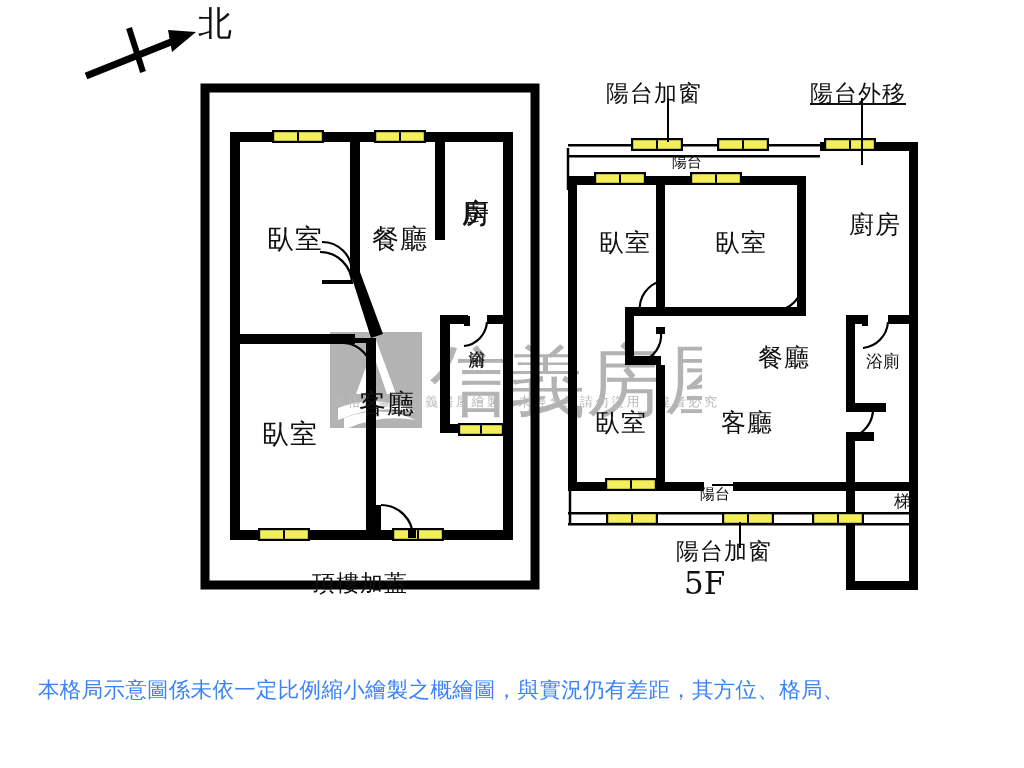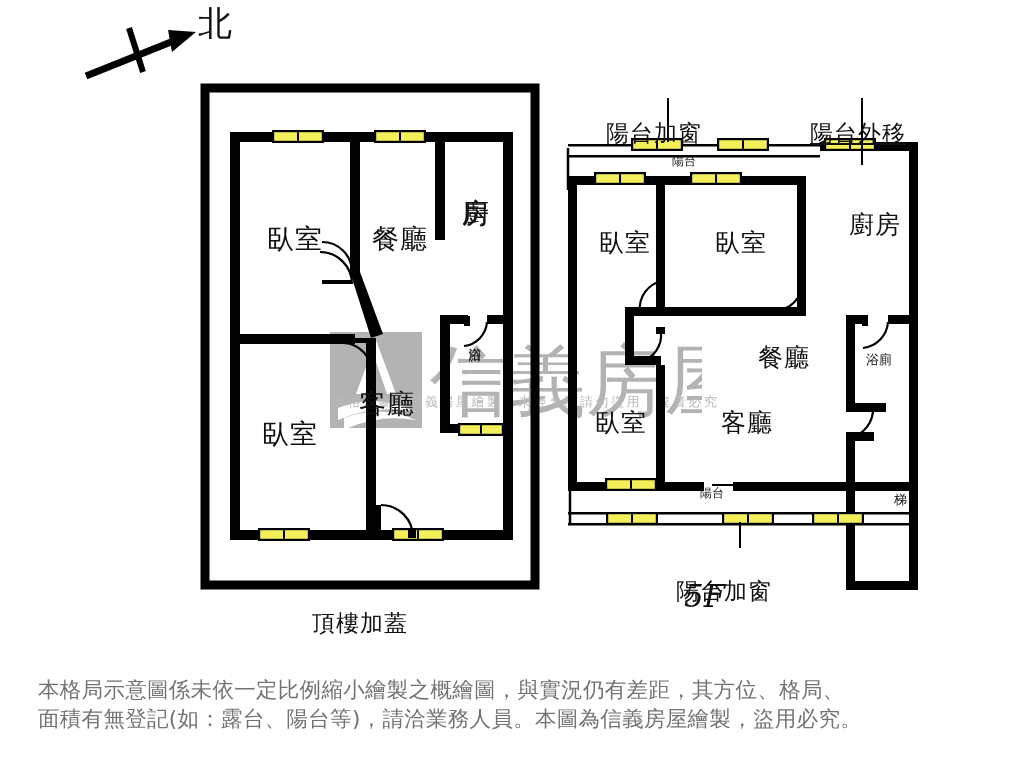--- a/index.html
+++ b/index.html
@@ -4,28 +4,28 @@
 <style>
   html,body{margin:0;padding:0;background:#ffffff;}
   body{width:1024px;height:768px;position:relative;overflow:hidden;
        font-family:"DejaVu Sans","Liberation Sans",sans-serif;color:#000;}
   #stage{position:absolute;left:0;top:0;width:1024px;height:768px;}
   svg.plan{position:absolute;left:0;top:0;width:1024px;height:768px;}
   .lbl{position:absolute;font-family:"DejaVu Sans","Liberation Sans",sans-serif;
        color:#111;white-space:nowrap;line-height:1;}
   .room-lg{font-size:27px;letter-spacing:1px;}
   .room-md{font-size:25px;letter-spacing:1px;}
-  .room-sm{font-size:13px;letter-spacing:0px;text-align:right;}
-  .room-xs{font-size:12px;}
-  .note{font-size:23px;letter-spacing:1px;margin-top:40px;}
+  .room-sm{font-size:17px;letter-spacing:0px;text-align:right;}
+  .room-xs{font-size:15px;}
+  .note{font-size:23px;letter-spacing:1px;}
   .floor{font-size:31px;font-family:"DejaVu Serif","Liberation Serif",serif;}
   .compass{font-size:34px;}
   .vert{writing-mode:vertical-rl;text-orientation:upright;line-height:1.02;}
   #disclaimer{position:absolute;left:38px;top:676px;width:960px;
-       font-size:21.5px;line-height:1.33;letter-spacing:0.3px;color:#737373;}
+       font-size:21.5px;line-height:1.33;letter-spacing:0.3px;color:#3b82f6;}
   #disclaimer div{white-space:nowrap;}
   #wm{position:absolute;left:330px;top:332px;width:372px;height:96px;
       pointer-events:none;}
   #wmtext{position:absolute;left:332px;top:393px;width:372px;
       font-size:13px;color:#b9b9b9;letter-spacing:2.5px;white-space:nowrap;}
 </style>
 </head>
 <body>
 
 <div id="stage">
@@ -232,20 +232,19 @@
   <div class="lbl room-md" style="left:715px;top:230px;">臥室</div>
   <div class="lbl room-md" style="left:849px;top:212px;">廚房</div>
   <div class="lbl room-md" style="left:758px;top:345px;">餐廳</div>
   <div class="lbl room-md" style="left:721px;top:410px;">客廳</div>
   <div class="lbl room-md" style="left:595px;top:410px;">臥室</div>
   <div class="lbl room-sm" style="left:866px;top:353px;">浴廁</div>
   <div class="lbl room-sm" style="left:894px;top:493px;">梯</div>
 
   <div class="lbl room-xs" style="left:700px;top:487px;">陽台</div>
   <div class="lbl note" style="left:676px;top:540px;">陽台加窗</div>
-  <div class="lbl floor" style="left:684px;top:581px;font-style:italic;">5F</div>
+  <div class="lbl floor" style="left:684px;top:568px;">5F</div>
 
   <div id="disclaimer">
     <div>本格局示意圖係未依一定比例縮小繪製之概繪圖，與實況仍有差距，其方位、格局、</div>
-    <div>面積有無登記(如：露台、陽台等)，請洽業務人員。本圖為信義房屋繪製，盜用必究。</div>
   </div>
 
 </div>
 
 </body></html>

